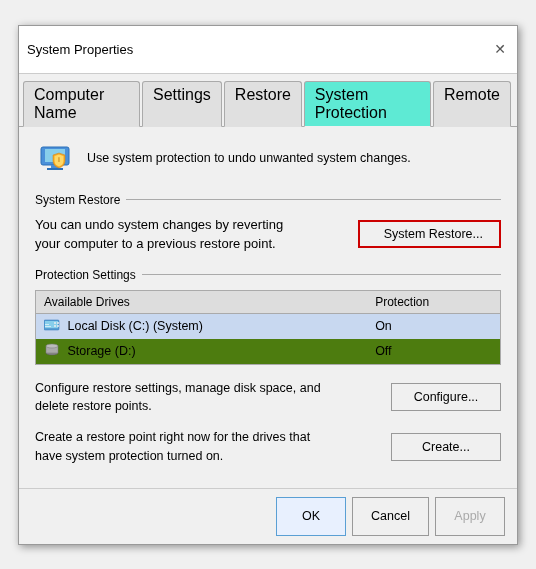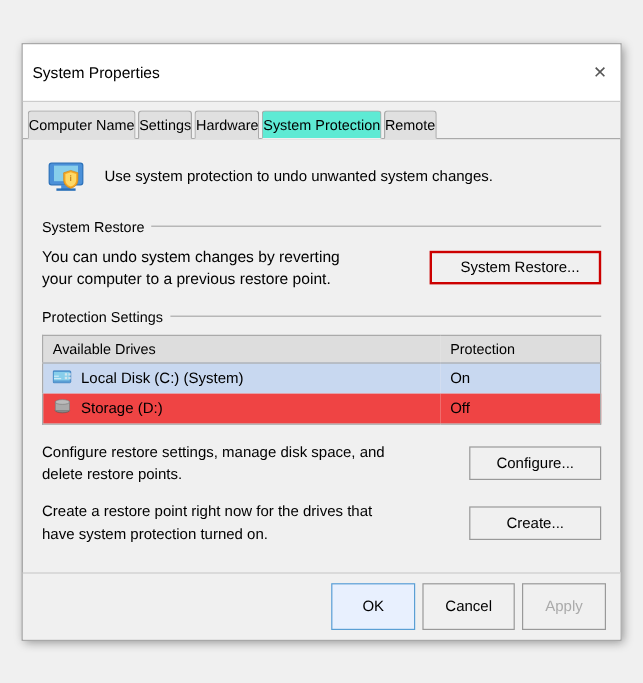--- a/index.html
+++ b/index.html
@@ -43,22 +43,22 @@
       color: #555;
       cursor: pointer;
     }
     .tabs {
       display: flex;
       background: #f0f0f0;
       border-bottom: 1px solid #aaa;
       padding: 6px 4px 0 4px;
     }
     .tab {
-      padding: 4px 0;
-      font-size: 12px;
+      padding: 4px 10px;
+      font-size: 16px;
       cursor: pointer;
       border: 1px solid transparent;
       margin-right: 2px;
       background: #e0e0e0;
       border-radius: 3px 3px 0 0;
       border-color: #aaa #aaa transparent #aaa;
       position: relative;
       bottom: -1px;
     }
     .tab.active {
@@ -149,21 +149,21 @@
     }
     .protection-table td {
       padding: 4px 8px;
       font-size: 12.5px;
       vertical-align: middle;
     }
     .protection-table tr:nth-child(1) td {
       background: #c8d8f0;
     }
     .protection-table tr:nth-child(2) td {
-      background: #ef4444;
+      background: #4d7c0f;
     }
     .action-row {
       display: flex;
       align-items: center;
       justify-content: space-between;
       margin-bottom: 12px;
     }
     .action-text {
       font-size: 12.5px;
       line-height: 1.5;
@@ -202,21 +202,21 @@
 <div class="window">
 
   <div class="title-bar">
     <span class="title-bar-text">System Properties</span>
     <span class="title-bar-close">✕</span>
   </div>
 
   <div class="tabs">
     <div class="tab">Computer Name</div>
     <div class="tab">Settings</div>
-    <div class="tab">Hardware</div>
+    <div class="tab">Restore</div>
     <div class="tab active">System Protection</div>
     <div class="tab">Remote</div>
   </div>
 
   <div class="content">
 
     <div class="intro-section">
       <div class="shield-icon">
         
         <svg width="40" height="40" viewBox="0 0 40 40" xmlns="http://www.w3.org/2000/svg">

